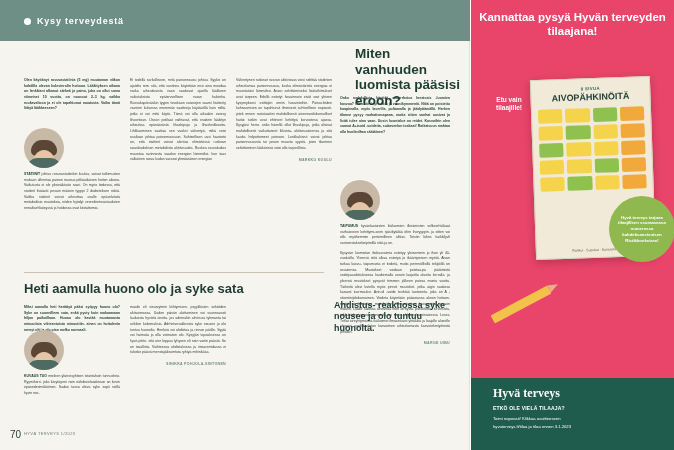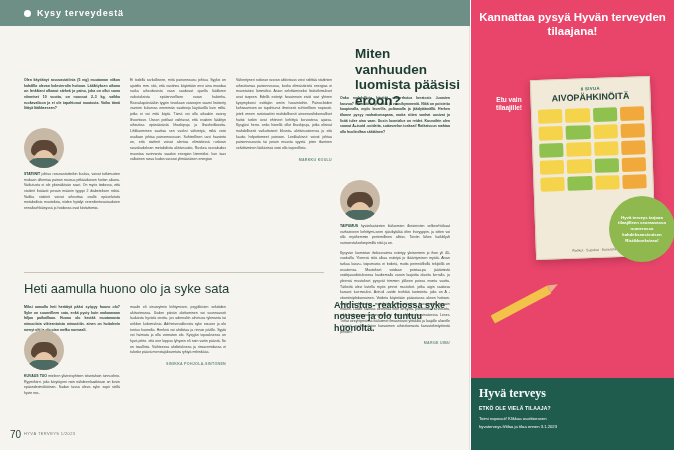--- a/index.html
+++ b/index.html
@@ -13,21 +13,21 @@
   }
   .page { position:relative; width:674px; height:450px; background:#fff; }
 
   
   .left-page {
     position:absolute; left:0; top:0; width:470px; height:450px;
     background:#f6f4ef;
     border-right:1px solid #e6e2d8;
   }
   .kicker-bar {
-    position:absolute; left:0; top:0; width:470px; height:26px;
+    position:absolute; left:0; top:0; width:470px; height:41px;
     background:#6e8f86;
     display:flex; align-items:center;
   }
   .kicker-bar .kicker-text {
     color:#ffffff; font-size:9px; letter-spacing:.8px;
     padding-left:24px; font-weight:bold;
   }
   .kicker-bar .kicker-text::before{
     content:""; display:inline-block; width:7px; height:7px;
     background:#ffffff; border-radius:50%; margin-right:6px;
@@ -83,21 +83,21 @@
     position:absolute; font-size:3.5px; line-height:1.62; color:#33413c; text-align:justify;
   }
   .statement .tag { font-weight:bold; color:#1d3c33; }
   .s1 { left:24px; top:172px; width:96px; }
   .s2 { left:340px; top:224px; width:110px; }
   .s3 { left:24px; top:374px; width:96px; }
 
   
   .headline3 {
     position:absolute; left:24px; top:282px; width:300px;
-    font-size:13px; font-weight:normal; color:#1d3c33; line-height:1.15;
+    font-size:13px; font-weight:bold; color:#1d3c33; line-height:1.15;
   }
   .rule {
     position:absolute; left:24px; top:272px; width:300px; height:1px; background:#c9c3b5;
   }
   .col.c5 { left:24px; top:305px; width:96px; }
   .col.c6 { left:130px; top:305px; width:96px; }
 
   .pullquote {
     position:absolute; left:334px; top:300px; width:116px;
     font-size:9px; font-weight:bold; color:#1d3c33; line-height:1.25;
@@ -155,21 +155,21 @@
     background:#f2c24b; transform:rotate(-28deg); border-radius:1px;
   }
   .pencil::after{
     content:""; position:absolute; right:-10px; top:0; width:0;height:0;
     border-top:4.5px solid transparent; border-bottom:4.5px solid transparent;
     border-left:10px solid #e8b08a;
   }
 
   .ad-bottom {
     position:absolute; left:0; bottom:0; width:203px; height:72px;
-    background:#1f5c4d; color:#ffffff; padding:8px 8px;
+    background:#1f5c4d; color:#ffffff; padding:8px 22px;
   }
   .ad-logo { font-size:12px; font-weight:bold; font-family:"Liberation Serif", serif; }
   .ad-sub { font-size:5px; font-weight:bold; margin-top:4px; letter-spacing:.2px;}
   .ad-cta { font-size:4.2px; margin-top:5px; line-height:1.4; }
   .ad-url { font-size:4.2px; margin-top:2px; }
 </style>
 </head>
 <body>
 
 <div class="page">

